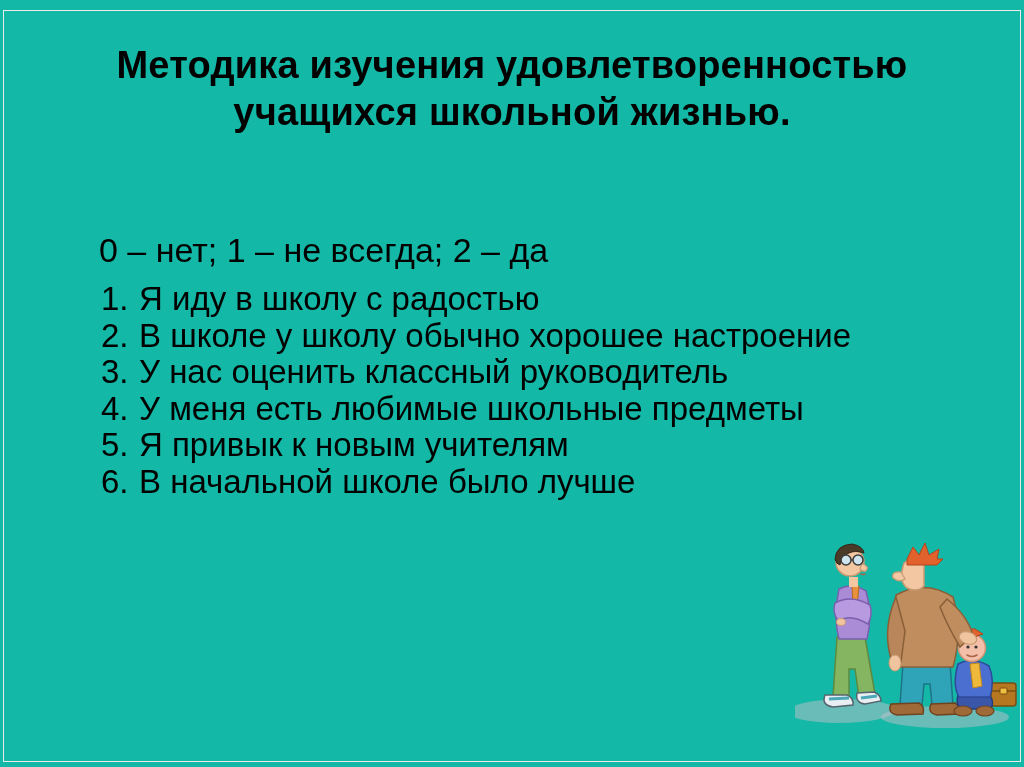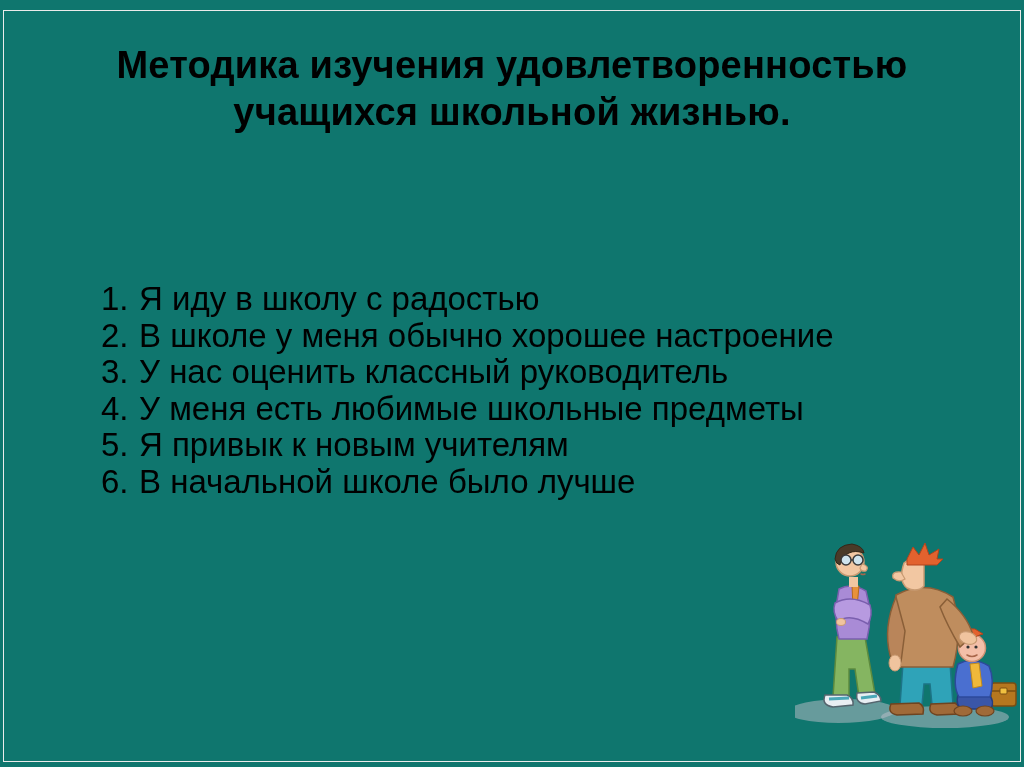--- a/index.html
+++ b/index.html
@@ -4,21 +4,21 @@
 <style>
   html, body {
     margin: 0;
     padding: 0;
     background: #ffffff;
   }
   .slide {
     position: relative;
     width: 1024px;
     height: 767px;
-    background: #0f766e;
+    background: #14b8a6;
     font-family: "Liberation Sans", sans-serif;
     color: #000000;
     overflow: hidden;
   }
   .slide-frame {
     position: absolute;
     left: 3px;
     top: 10px;
     right: 3px;
     bottom: 5px;
@@ -97,24 +97,25 @@
 
 <div class="slide">
   <div class="slide-frame"></div>
 
   <h1 class="title">
     <span class="t-line">Методика изучения удовлетворенностью</span>
     <span class="t-line">учащихся школьной жизнью.</span>
   </h1>
 
 
+  <div class="scale-line">0 – нет; 1 – не всегда; 2 – да</div>
 
   <ol class="qlist">
     <li class="q-item"><span class="q-num">1.</span><span class="q-text">Я иду в школу с радостью</span></li>
-    <li class="q-item"><span class="q-num">2.</span><span class="q-text">В школе у меня обычно хорошее настроение</span></li>
+    <li class="q-item"><span class="q-num">2.</span><span class="q-text">В школе у школу обычно хорошее настроение</span></li>
     <li class="q-item"><span class="q-num">3.</span><span class="q-text">У нас оценить классный руководитель</span></li>
     <li class="q-item"><span class="q-num">4.</span><span class="q-text">У меня есть любимые школьные предметы</span></li>
     <li class="q-item"><span class="q-num">5.</span><span class="q-text">Я привык к новым учителям</span></li>
     <li class="q-item"><span class="q-num">6.</span><span class="q-text">В начальной школе было лучше</span></li>
   </ol>
 
 
   <svg class="illustration" viewBox="0 0 222 205" xmlns="http://www.w3.org/2000/svg">
 
     <g>

